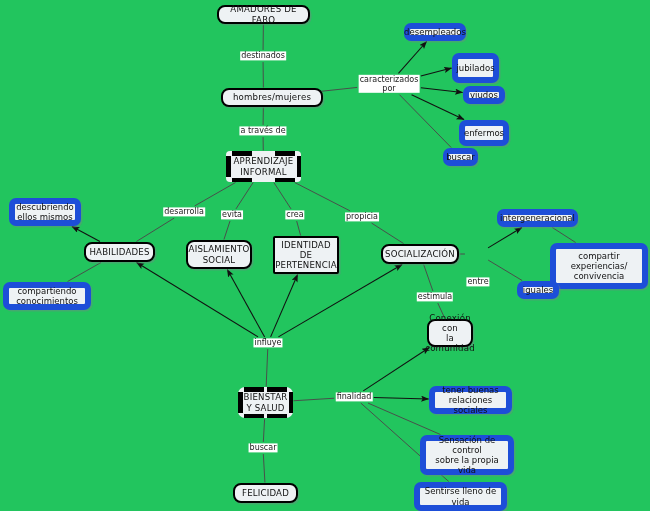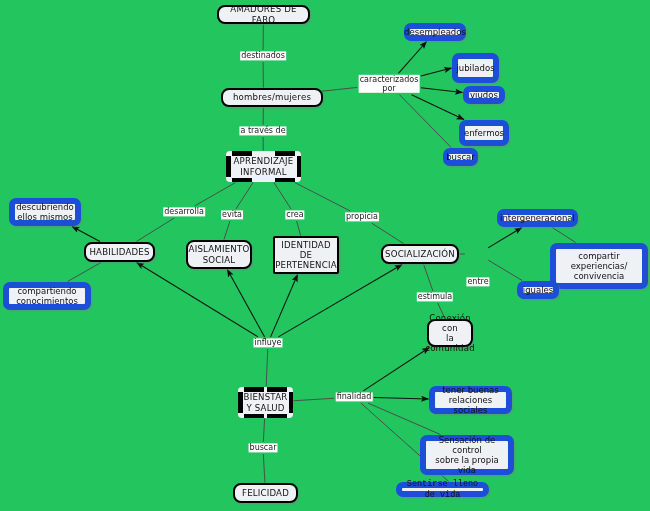--- a/index.html
+++ b/index.html
@@ -158,27 +158,27 @@
       <div class="node v-thick-sq" style="left: 273px; top: 236px; width: 66px; height: 38px;"><span>IDENTIDAD
 DE
 PERTENENCIA</span></div>
       <div class="node v-thick" style="left: 381px; top: 244px; width: 78px; height: 20px;"><span>SOCIALIZACIÓN</span></div>
       <div class="node v-thin" style="left: 497px; top: 209px; width: 81px; height: 18px;"><span>intergeneracional</span></div>
       <div class="node v-thin" style="left: 550px; top: 243px; width: 98px; height: 46px;"><span>compartir experiencias/
 convivencia</span></div>
       <div class="node v-thin" style="left: 517px; top: 281px; width: 42px; height: 18px;"><span>iguales</span></div>
       <div class="node v-thick" style="left: 420px; top: 319px; width: 46px; height: 28px; margin-left: 7px;"><span>Conexión con
 la comunidad</span></div>
-      <div class="node v-dashed" style="left: 238px; top: 387px; width: 55px; height: 31px;"><span class="seg t1"></span><span class="seg t2"></span><span class="seg b1"></span><span class="seg b2"></span><span class="seg l1"></span><span class="seg r1"></span><span>BIENSTAR
+      <div class="node v-dashed" style="left: 238px; top: 387px; width: 55px; height: 31px; border-radius: 7px;"><span class="seg t1"></span><span class="seg t2"></span><span class="seg b1"></span><span class="seg b2"></span><span class="seg l1"></span><span class="seg r1"></span><span>BIENSTAR
 Y SALUD</span></div>
       <div class="node v-thin" style="left: 429px; top: 386px; width: 83px; height: 28px;"><span>tener buenas
 relaciones sociales</span></div>
       <div class="node v-thin" style="left: 420px; top: 435px; width: 94px; height: 40px;"><span>Sensación de control
 sobre la propia vida</span></div>
-      <div class="node v-thin" style="left: 396px; top: 482px; width: 93px; height: 15px; font-family: Liberation Mono, monospace;"><span>Sentirse lleno de vida</span></div>
+      <div class="node v-thin" style="left: 414px; top: 482px; width: 93px; height: 29px;"><span>Sentirse lleno de vida</span></div>
       <div class="node v-thick" style="left: 233px; top: 483px; width: 65px; height: 20px;"><span>FELICIDAD</span></div>
     </div>
   <div id="label-layer">
       <div class="linklabel" style="left: 263px; top: 56px; transform: translate(-50%, -50%);">destinados</div>
       <div class="linklabel" style="left: 389px; top: 84px; transform: translate(-50%, -50%);">caracterizados
 por</div>
       <div class="linklabel" style="left: 263px; top: 131px; transform: translate(-50%, -50%);">a través de</div>
       <div class="linklabel" style="left: 184px; top: 212px; transform: translate(-50%, -50%);">desarrolla</div>
       <div class="linklabel" style="left: 232px; top: 215px; transform: translate(-50%, -50%);">evita</div>
       <div class="linklabel" style="left: 295px; top: 215px; transform: translate(-50%, -50%);">crea</div>

